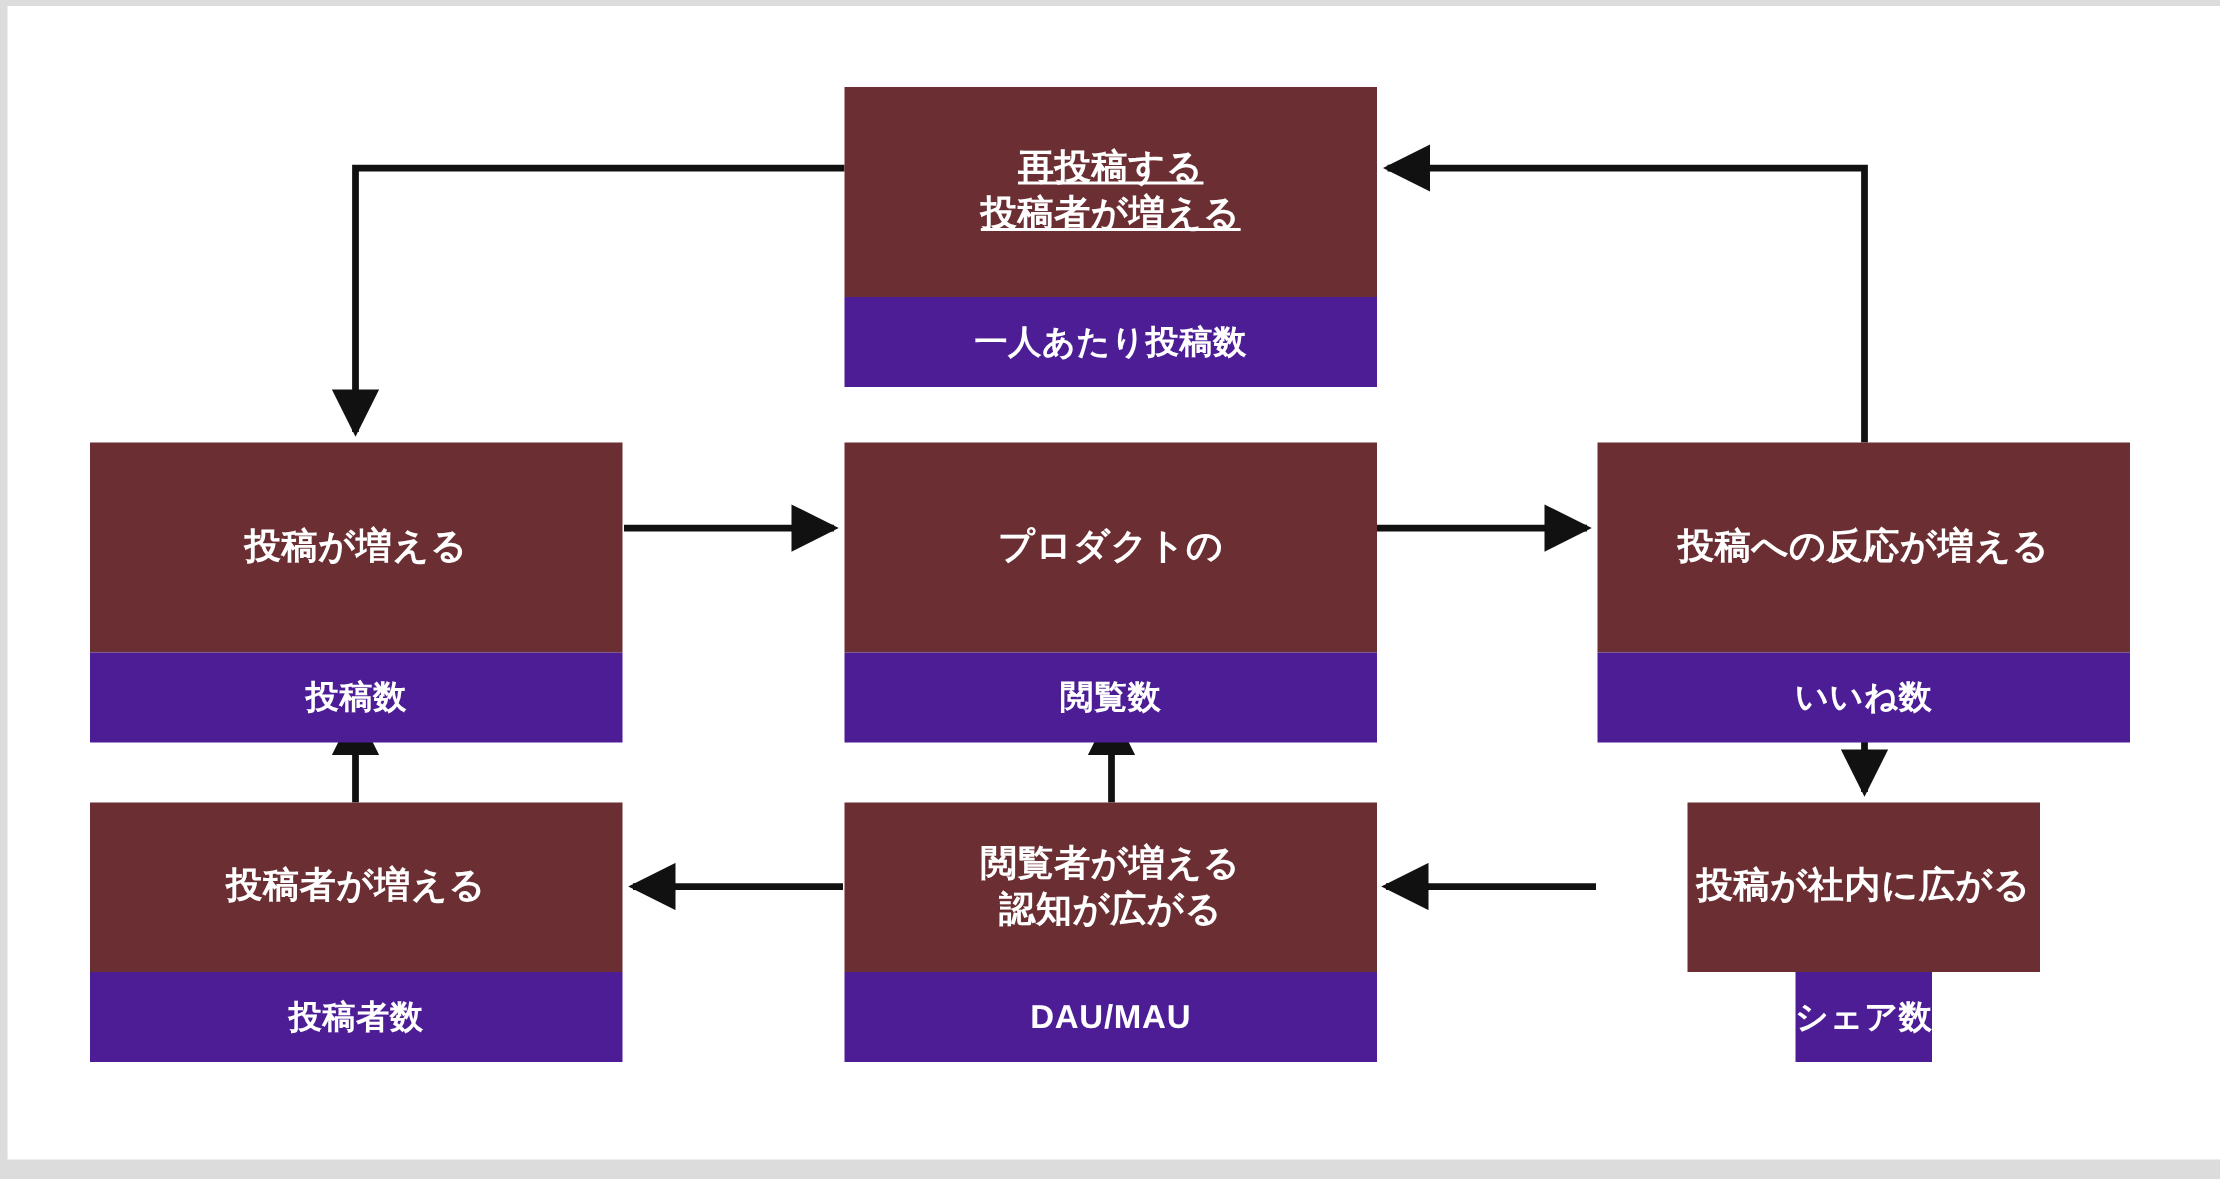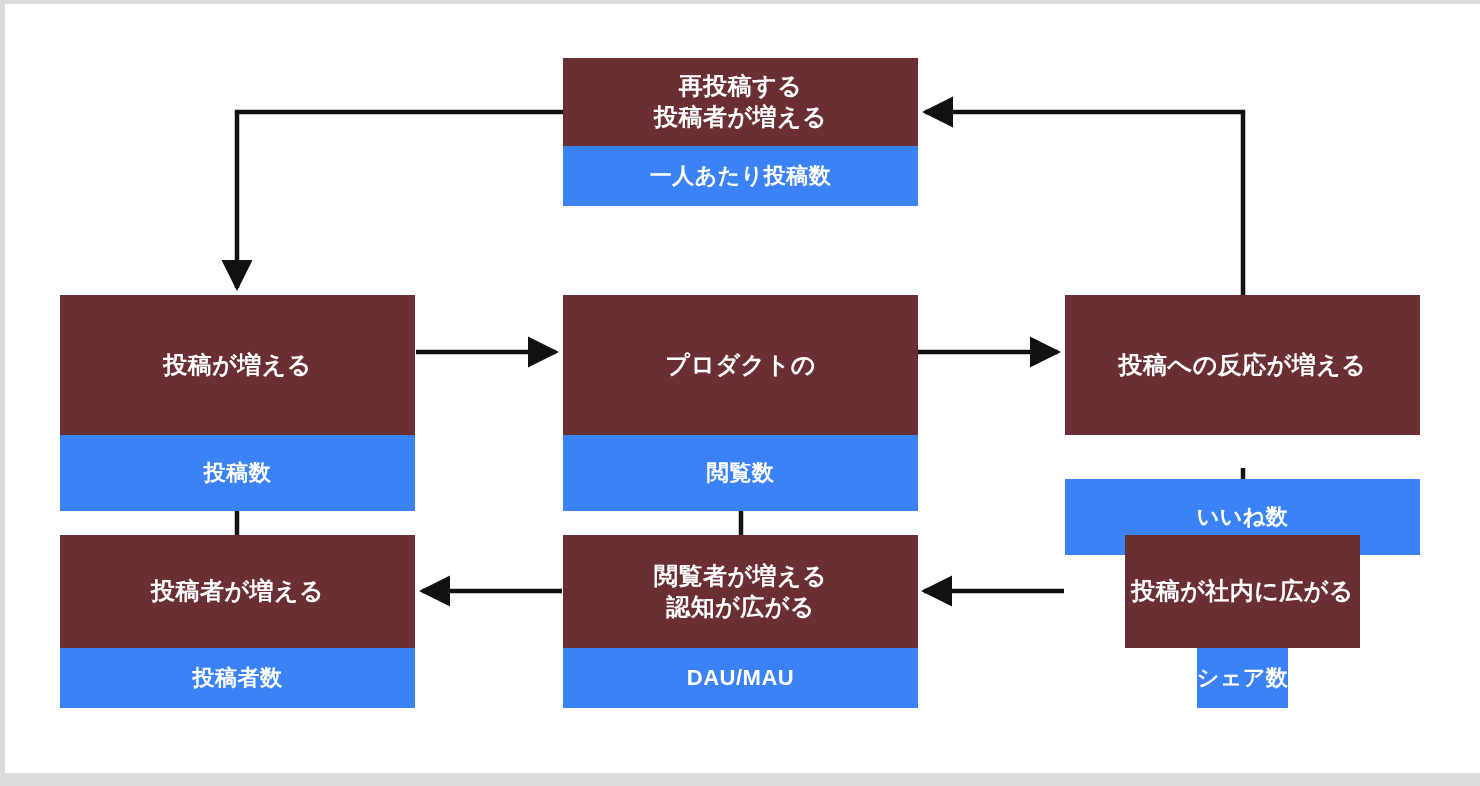--- a/index.html
+++ b/index.html
@@ -44,44 +44,44 @@
     justify-content: center;
     text-align: center;
     font-weight: bold;
     font-size: 24px;
     line-height: 1.28;
     letter-spacing: 0.5px;
     padding: 0 6px;
     box-sizing: border-box;
   }
   .node-metric {
-    background: #3b82f6;
+    background: #4c1d95;
     color: #ffffff;
     display: flex;
     align-items: center;
     justify-content: center;
     text-align: center;
     font-weight: bold;
     font-size: 22px;
     letter-spacing: 0.5px;
     box-sizing: border-box;
   }
   
-  .row-top .node-title   { height: 88px; }
+  .row-top .node-title   { height: 140px; text-decoration: underline; }
   .row-top .node-metric  { height: 60px; }
   .row-mid .node-title   { height: 140px; }
-  .row-mid .node-metric  { height: 76px; }
+  .row-mid .node-metric  { height: 60px; }
   .row-bot .node-title   { height: 113px; }
   .row-bot .node-metric  { height: 60px; }
 
   
   #node-repost        { left: 563px; top: 58px;  }
   #node-posts         { left: 60px;  top: 295px; }
   #node-viewers       { left: 563px; top: 295px; }
-  #node-reactions     { left: 1065px; top: 295px; gap: 44px; }
+  #node-reactions     { left: 1065px; top: 295px; }
   #node-posters       { left: 60px;  top: 535px; }
   #node-awareness     { left: 563px; top: 535px; }
   #node-internal      { left: 1065px; top: 535px; align-items: center; }
 
   
   #connectors {
     position: absolute;
     left: 0;
     top: 0;
     width: 1480px;

